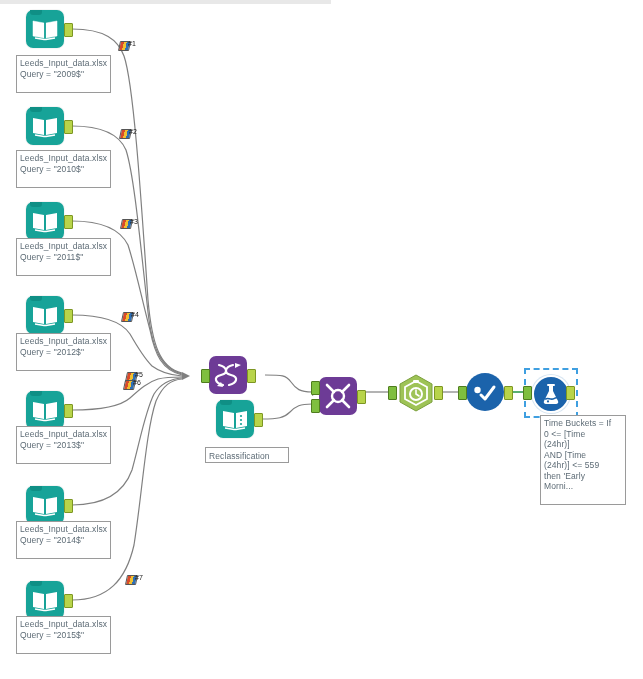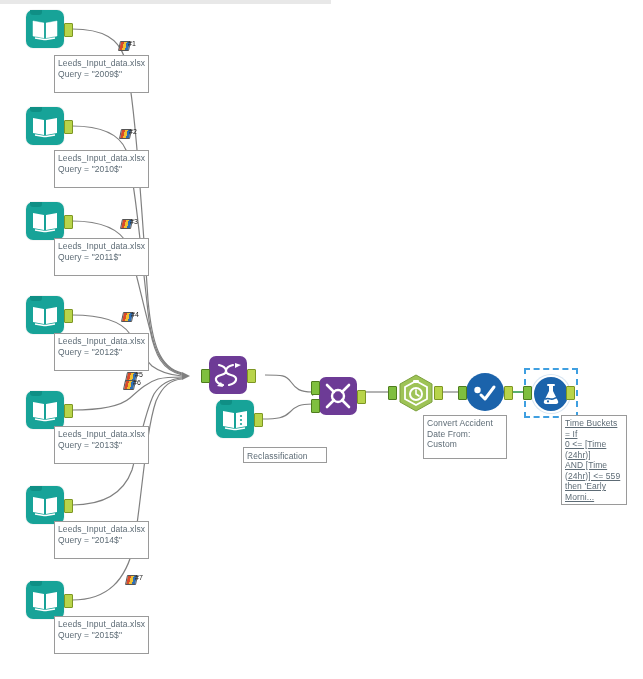--- a/index.html
+++ b/index.html
@@ -126,21 +126,20 @@
     position: absolute;
     background: #ffffff;
     border: 1px solid #9a9a9a;
     color: #5d6b75;
     font-size: 8.5px;
     line-height: 10.5px;
     padding: 2px 3px 3px 3px;
     box-sizing: border-box;
     white-space: pre-line;
     letter-spacing: 0.1px;
-    margin-left: 38px;
   }
   .conn-badge {
     position: absolute;
     width: 15px; height: 11px;
     font-size: 6px;
     color: #2b2b2b;
   }
   .conn-badge .sq {
     position: absolute;
     left: 0; top: 1px;
@@ -379,23 +378,20 @@
         <polygon points="20,2 36,11 36,29 20,38 4,29 4,11" fill="#9ec356" stroke="#7ba03c" stroke-width="1"></polygon>
         <polygon points="20,8 31,14 31,26 20,32 9,26 9,14" fill="none" stroke="#ffffff" stroke-width="1.8"></polygon>
         <circle cx="20" cy="21" r="6" fill="none" stroke="#ffffff" stroke-width="2"></circle>
         <path d="M20,17 L20,21 L23,23" stroke="#ffffff" stroke-width="1.6" fill="none" stroke-linecap="round"></path>
         <rect x="17" y="7" width="6" height="3" fill="#ffffff" rx="1"></rect>
       </svg>
     </div>
     <div class="anchor-in"></div>
     <div class="anchor-out"></div>
   </div>
-  <div class="anno" style="left:385px; top:415px; width:84px; height:44px;">Convert Accident
-Date From:
-Custom</div>
 
   <div class="tool" style="left:466px; top:373px;">
     <div class="ico-select">
       <svg width="26" height="26" viewBox="0 0 26 26">
         <circle cx="5.5" cy="11" r="3.2" fill="#ffffff"></circle>
         <path d="M9,16 L13,20 L22,8" stroke="#ffffff" stroke-width="3" fill="none" stroke-linecap="round" stroke-linejoin="round"></path>
       </svg>
     </div>
     <div class="anchor-in"></div>
     <div class="anchor-out"></div>
@@ -407,21 +403,21 @@
       <svg width="24" height="24" viewBox="0 0 24 24">
         <path d="M10,3 L10,9 L5,19 C4.2,20.6 5.2,22 7,22 L17,22 C18.8,22 19.8,20.6 19,19 L14,9 L14,3 Z" fill="#ffffff"></path>
         <path d="M9,3 L15,3" stroke="#ffffff" stroke-width="2" stroke-linecap="round"></path>
         <path d="M6.6,17 C9,15.4 12,18.4 15,16.6 C16.2,15.9 17,15.6 17.8,15.8" stroke="#1b63ab" stroke-width="1.6" fill="none" stroke-linecap="round"></path>
         <circle cx="9" cy="19.4" r="1.1" fill="#1b63ab"></circle>
       </svg>
     </div>
     <div class="anchor-in" style="left:-9px; top:11px;"></div>
     <div class="anchor-out" style="left:34px; top:11px;"></div>
   </div>
-  <div class="anno" style="left:523px; top:415px; width:66px; height:90px;text-decoration:underline;">Time Buckets = If
+  <div class="anno" style="left:540px; top:415px; width:86px; height:90px;">Time Buckets = If
 0 &lt;= [Time
 (24hr)]
 AND [Time
 (24hr)] &lt;= 559
 then 'Early
 Morni...</div>
 
 </div>
 
 </body></html>

